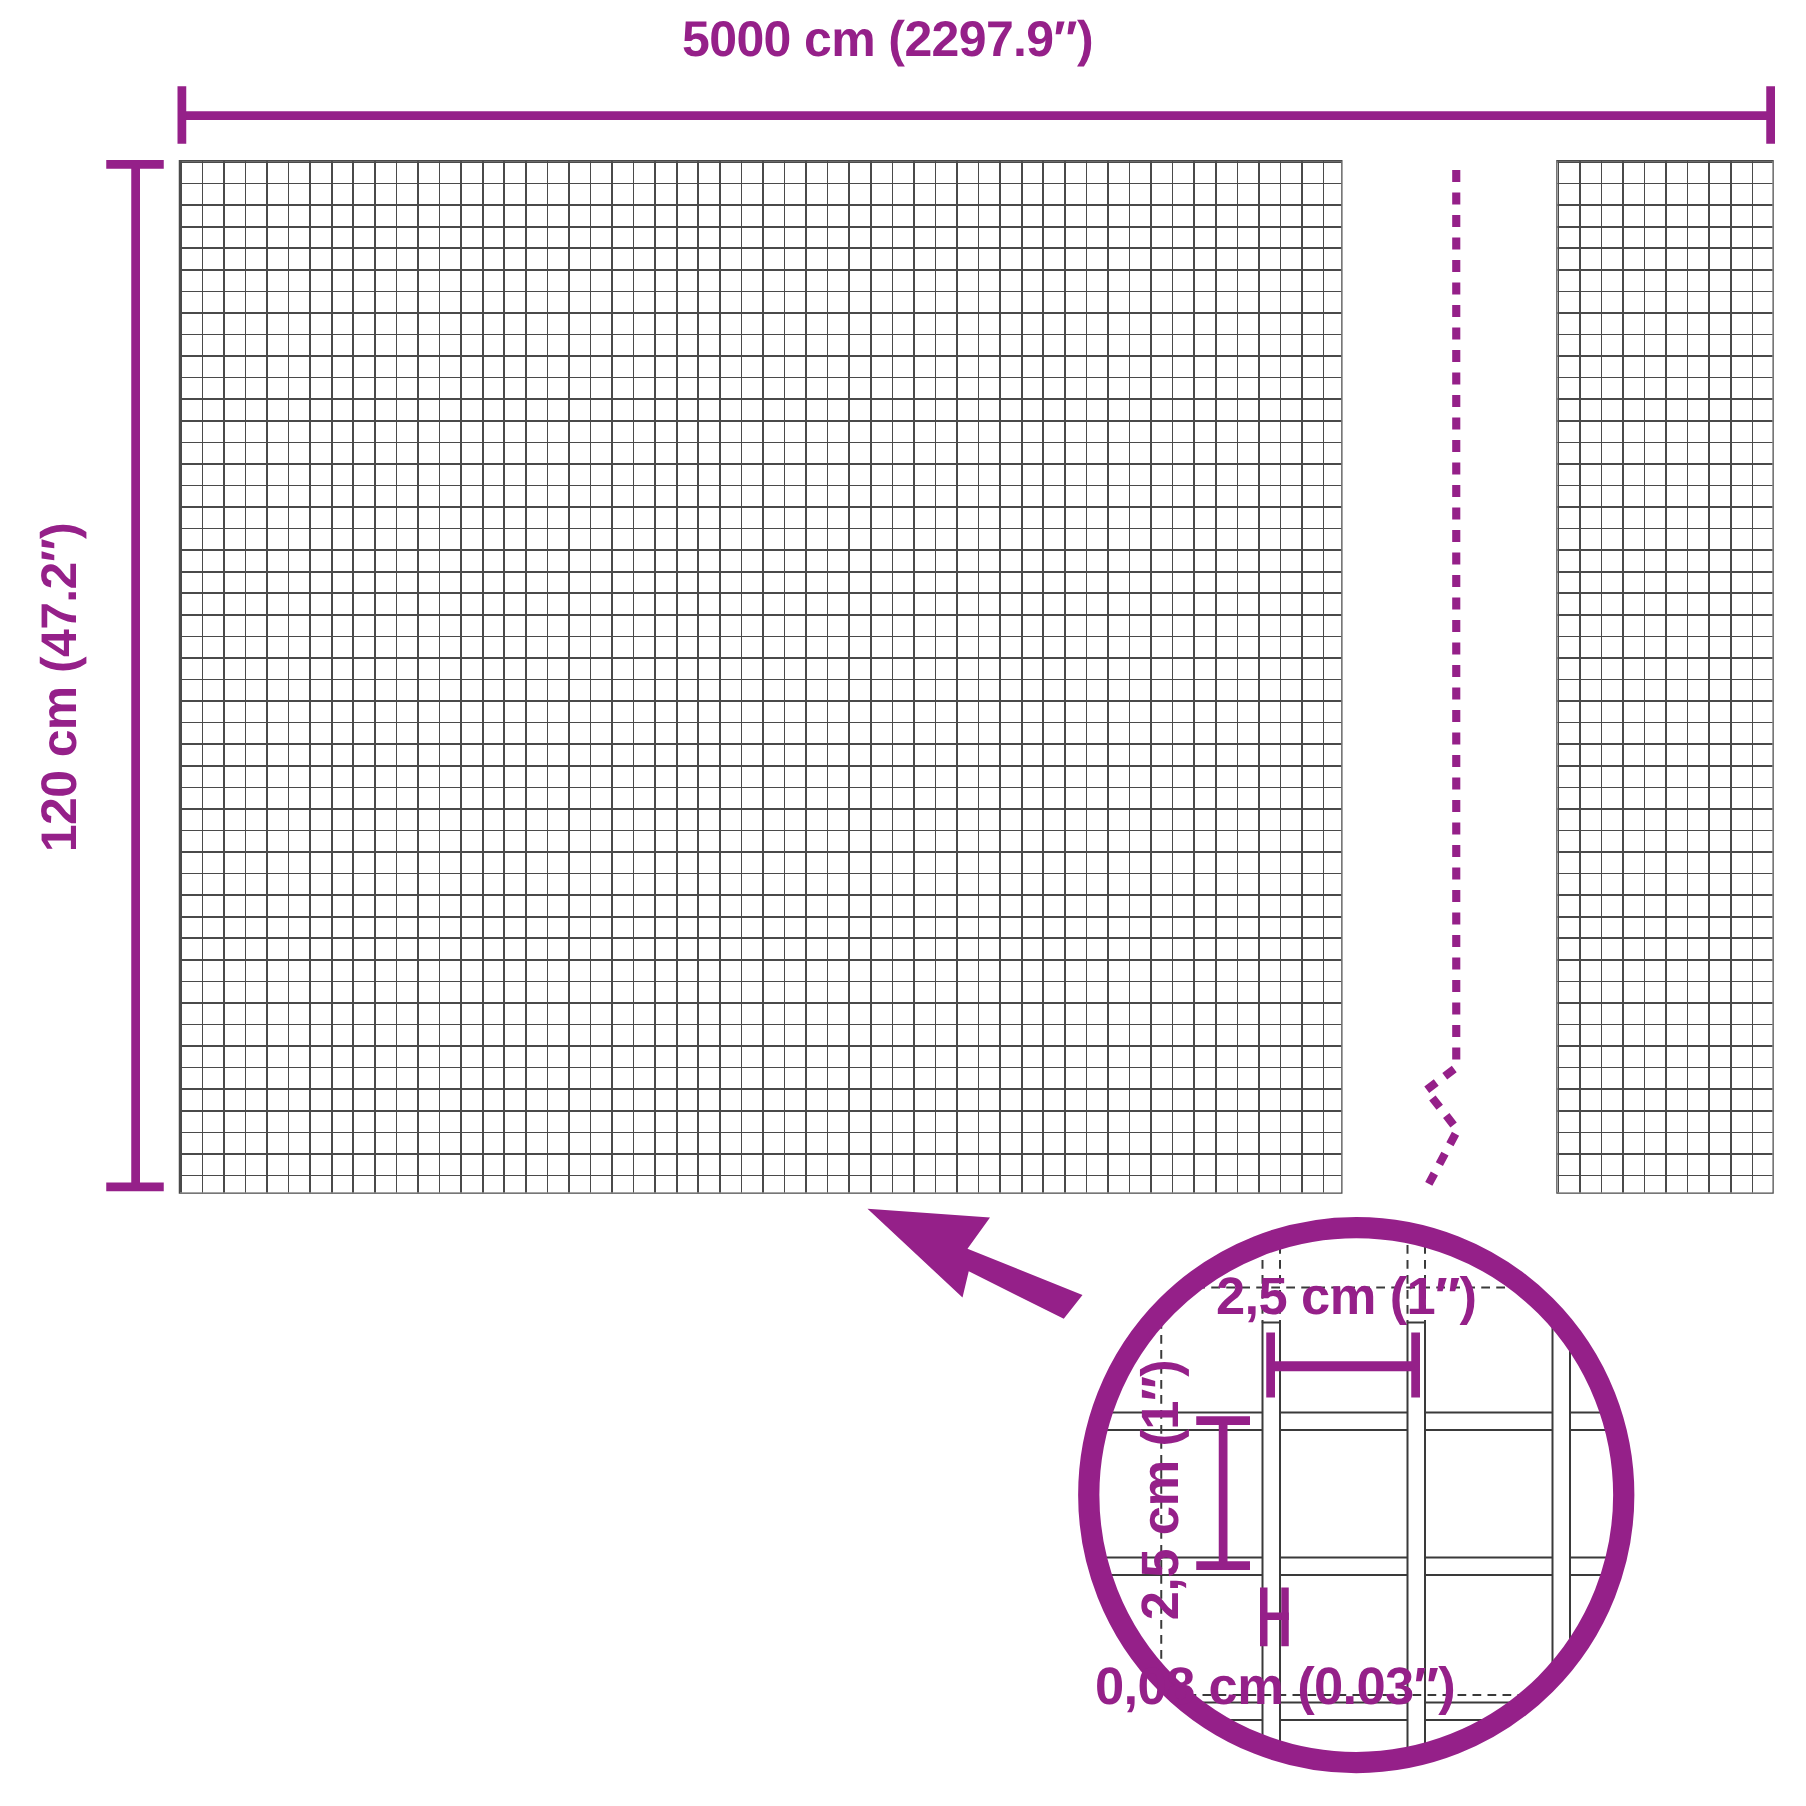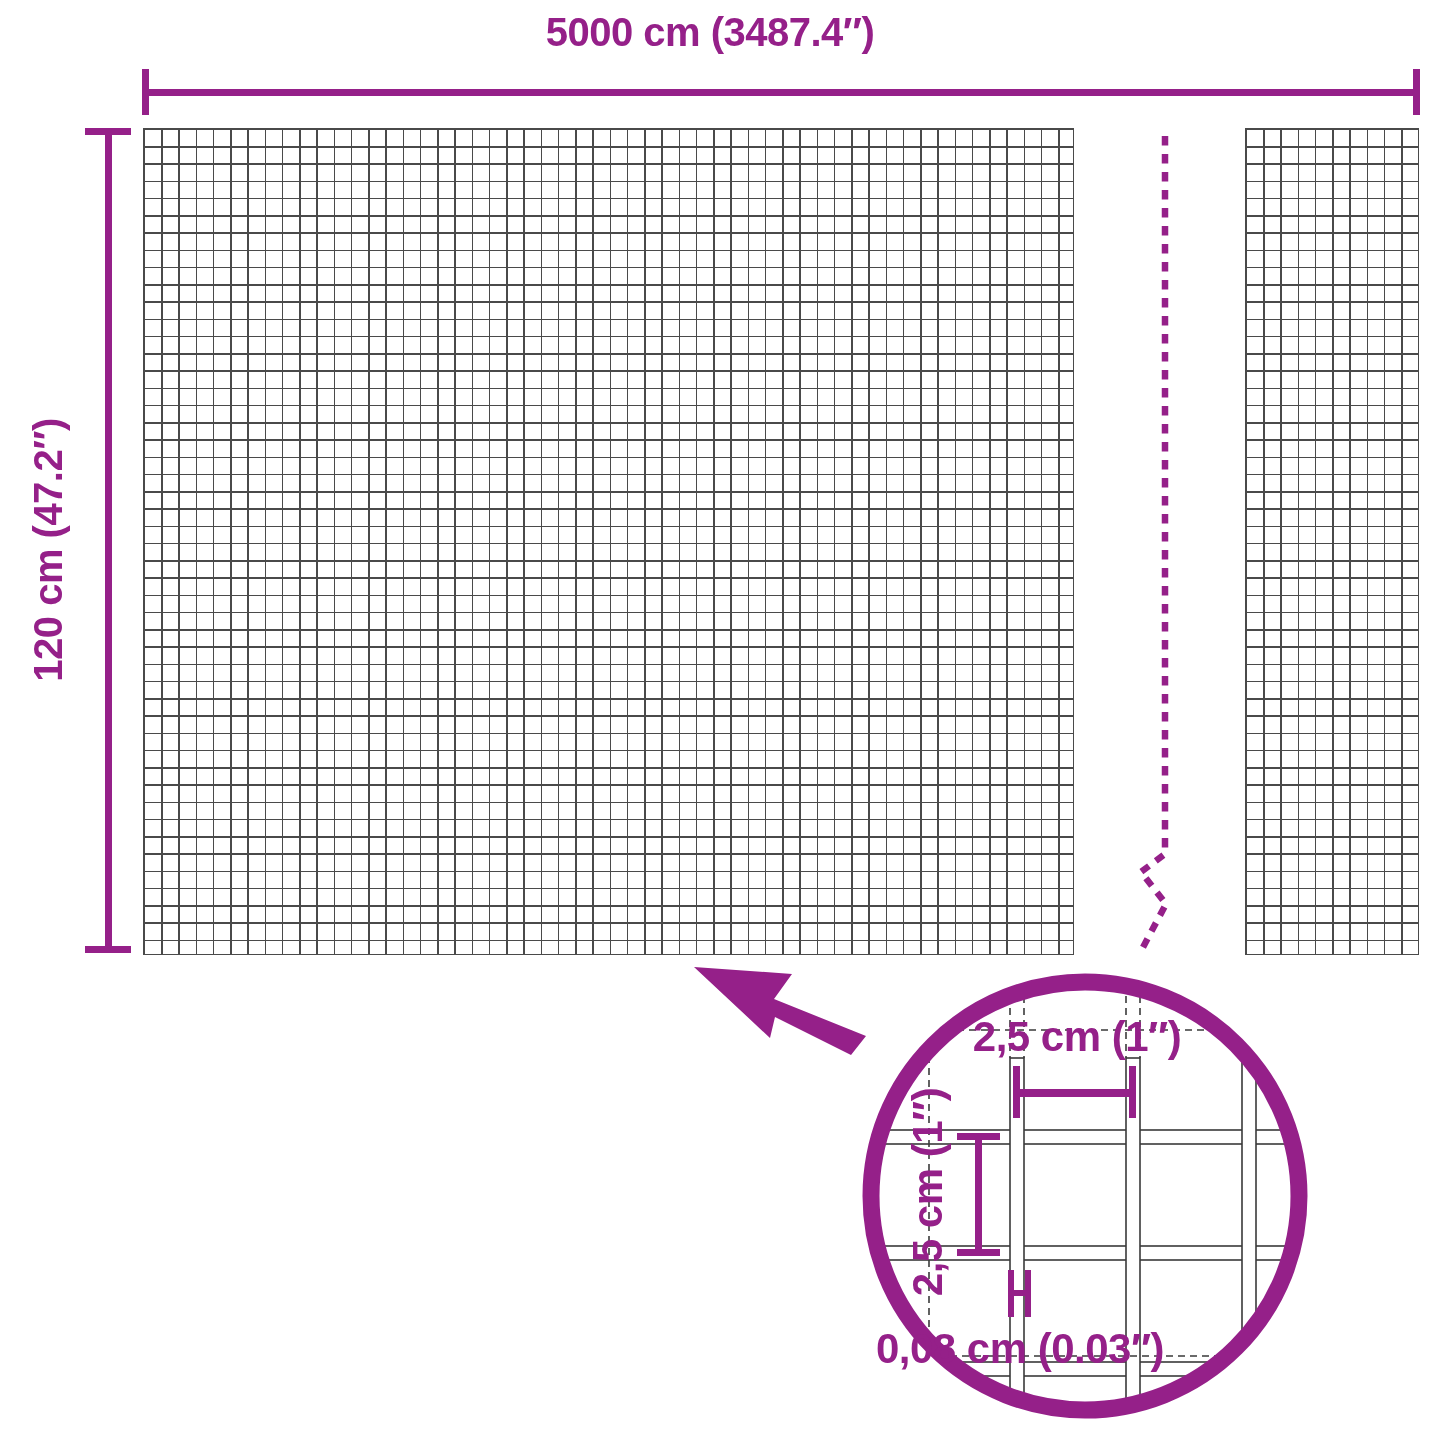--- a/index.html
+++ b/index.html
@@ -51,21 +51,21 @@
   .accent-fill{fill:var(--accent);}
   .accent-stroke{stroke:var(--accent);}
   .wire{fill:#ffffff;stroke:var(--wire-outline);stroke-width:1.6;}
   .thin-dash{stroke:var(--wire-outline);stroke-width:1.6;fill:none;stroke-dasharray:7 5;}
 </style>
 </head>
 <body>
 
 <div class="canvas">
 
-  <div class="dim-label" style="left:460px;top:8px;width:500px;">5000 cm (3487.4″)</div>
+  <div class="dim-label" style="left:460px;top:8px;width:500px;">5000 cm (2297.9″)</div>
   <div class="dim" style="left:145px;top:89px;width:1272px;height:7px;"></div>
   <div class="dim" style="left:142px;top:69px;width:7px;height:46px;"></div>
   <div class="dim" style="left:1413px;top:69px;width:7px;height:46px;"></div>
 
   <div class="dim-label rot" style="left:-152px;top:526px;width:400px;height:48px;">120 cm (47.2″)</div>
   <div class="dim" style="left:105px;top:130px;width:7px;height:822px;"></div>
   <div class="dim" style="left:85px;top:128px;width:46px;height:7px;"></div>
   <div class="dim" style="left:85px;top:946px;width:46px;height:7px;"></div>
 
   <div class="mesh" style="left:143px;top:128px;width:931px;height:827px;"></div>

